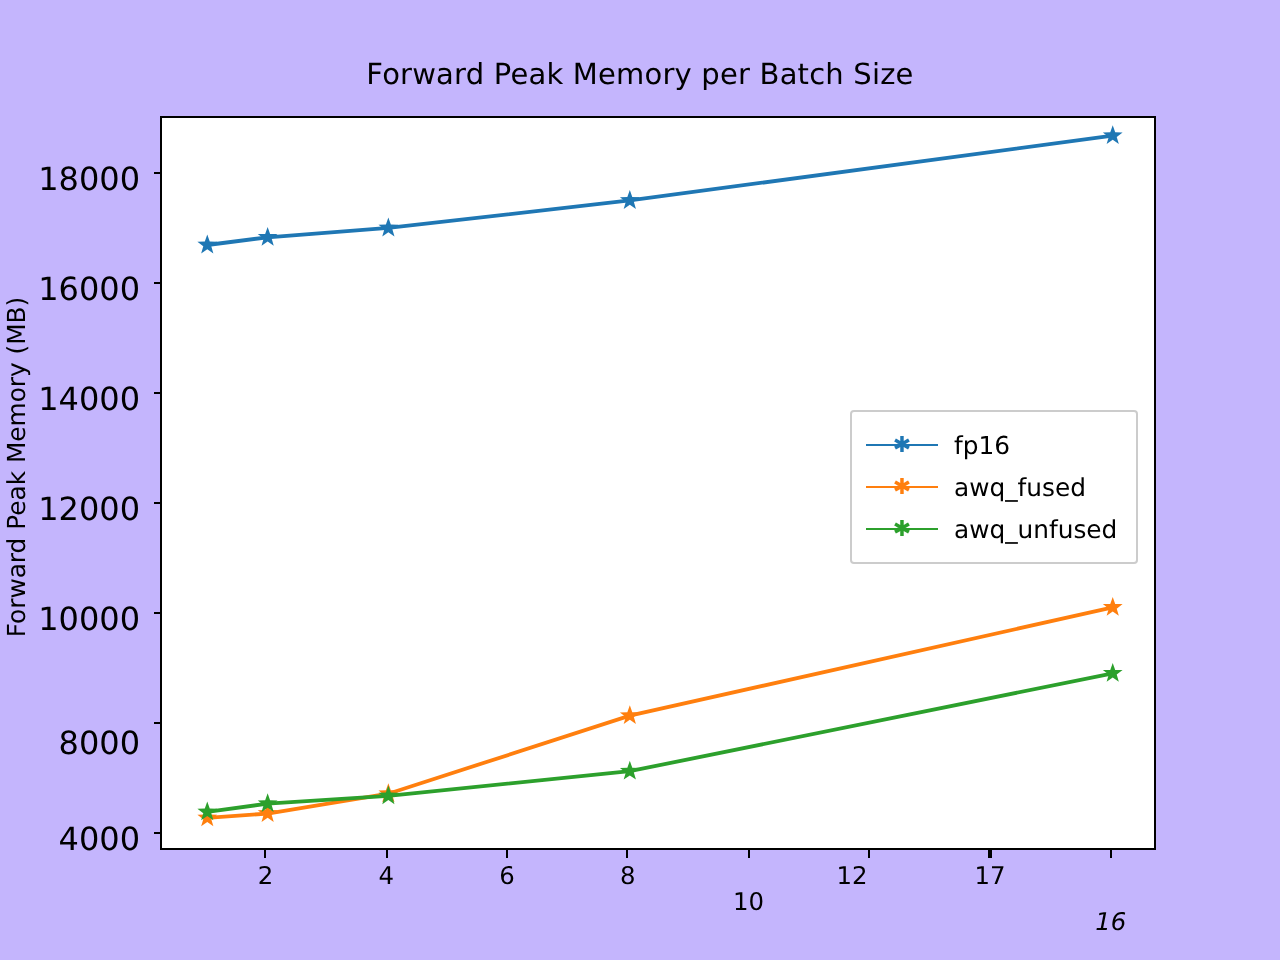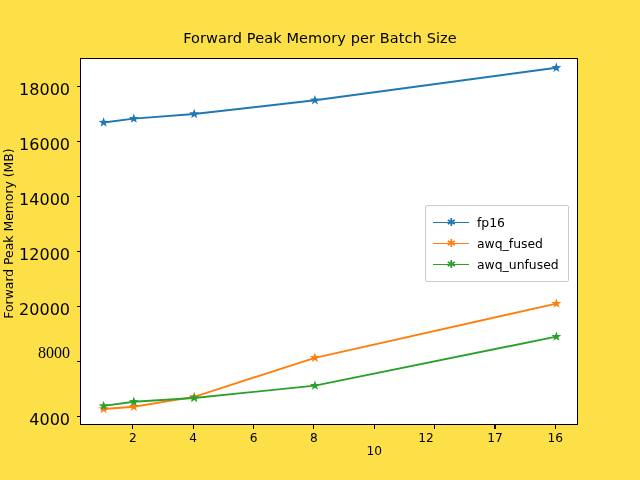--- a/index.html
+++ b/index.html
@@ -11,21 +11,21 @@
     width: 640px;
     height: 480px;
     font-family: "DejaVu Sans", sans-serif;
     color: #000000;
     overflow: hidden;
   }
   #figure {
     position: relative;
     width: 640px;
     height: 480px;
-    background: #fde047;
+    background: #c4b5fd;
   }
   
   #chart-title {
     position: absolute;
     left: 0;
     top: 30px;
     width: 640px;
     text-align: center;
     font-size: 14.5px;
     color: #000000;
@@ -147,23 +147,23 @@
 <div id="figure">
 
   <div id="chart-title">Forward Peak Memory per Batch Size</div>
 
   <div id="ylabel">Forward Peak Memory (MB)</div>
 
   <div class="ytick-wrap" id="tick-layer">
       <div class="tick-mark" style="left: 76.5px; top: 416.153px; width: 3.5px; height: 1.2px;"></div>
       <div class="ytick-label-pos" style="left: 2px; top: 409.753px;">4000</div>
       <div class="tick-mark" style="left: 76.5px; top: 361.172px; width: 3.5px; height: 1.2px;"></div>
-      <div class="ytick-label-pos" style="left: 2px; top: 344px; font-family: Liberation Serif, serif;">8000</div>
+      <div class="ytick-label-pos" style="left: 2px; top: 362px;">8000</div>
       <div class="tick-mark" style="left: 76.5px; top: 306.19px; width: 3.5px; height: 1.2px;"></div>
-      <div class="ytick-label-pos" style="left: 2px; top: 299.79px;">20000</div>
+      <div class="ytick-label-pos" style="left: 2px; top: 299.79px;">10000</div>
       <div class="tick-mark" style="left: 76.5px; top: 251.209px; width: 3.5px; height: 1.2px;"></div>
       <div class="ytick-label-pos" style="left: 2px; top: 244.809px;">12000</div>
       <div class="tick-mark" style="left: 76.5px; top: 196.228px; width: 3.5px; height: 1.2px;"></div>
       <div class="ytick-label-pos" style="left: 2px; top: 189.828px;">14000</div>
       <div class="tick-mark" style="left: 76.5px; top: 141.246px; width: 3.5px; height: 1.2px;"></div>
       <div class="ytick-label-pos" style="left: 2px; top: 134.846px;">16000</div>
       <div class="tick-mark" style="left: 76.5px; top: 86.2652px; width: 3.5px; height: 1.2px;"></div>
       <div class="ytick-label-pos" style="left: 2px; top: 79.8652px;">18000</div>
       <div class="tick-mark" style="left: 132.218px; top: 425px; width: 1.2px; height: 3.5px;"></div>
       <div class="xtick-label-pos" style="left: 112.818px; top: 431px;">2</div>
@@ -173,21 +173,21 @@
       <div class="xtick-label-pos" style="left: 233.545px; top: 431px;">6</div>
       <div class="tick-mark" style="left: 313.309px; top: 425px; width: 1.2px; height: 3.5px;"></div>
       <div class="xtick-label-pos" style="left: 293.909px; top: 431px;">8</div>
       <div class="tick-mark" style="left: 373.673px; top: 425px; width: 1.2px; height: 3.5px;"></div>
       <div class="xtick-label-pos" style="left: 354.273px; top: 444px;">10</div>
       <div class="tick-mark" style="left: 434.036px; top: 425px; width: 1.2px; height: 3.5px;"></div>
       <div class="xtick-label-pos" style="left: 406px; top: 431px;">12</div>
       <div class="tick-mark" style="left: 494.4px; top: 425px; width: 1.2px; height: 3.5px;"></div>
       <div class="xtick-label-pos" style="left: 475px; top: 431px;">17</div>
       <div class="tick-mark" style="left: 554.764px; top: 425px; width: 1.2px; height: 3.5px;"></div>
-      <div class="xtick-label-pos" style="left: 535.364px; top: 431px;">16</div>
+      <div class="xtick-label-pos" style="left: 535.364px; top: 454px; font-style: italic;">16</div>
     </div>
 
   <div id="plot-area">
     <svg id="plot-svg" viewBox="0 0 498 367" preserveAspectRatio="none">
         <polyline points="22.64,63.50 52.82,59.65 113.18,54.98 233.91,41.24 475.36,8.80" fill="none" stroke="#1f77b4" stroke-width="1.9"></polyline>
         <path d="M22.64,58.30L23.87,61.80L27.58,61.90L24.63,64.15L25.69,67.71L22.64,65.60L19.58,67.71L20.64,64.15L17.69,61.90L21.40,61.80Z" fill="#1f77b4"></path>
         <path d="M52.82,54.45L54.05,57.96L57.76,58.05L54.82,60.30L55.87,63.86L52.82,61.75L49.76,63.86L50.82,60.30L47.87,58.05L51.58,57.96Z" fill="#1f77b4"></path>
         <path d="M113.18,49.78L114.42,53.28L118.13,53.37L115.18,55.63L116.24,59.19L113.18,57.08L110.13,59.19L111.18,55.63L108.24,53.37L111.95,53.28Z" fill="#1f77b4"></path>
         <path d="M233.91,36.04L235.14,39.54L238.85,39.63L235.91,41.88L236.97,45.44L233.91,43.34L230.85,45.44L231.91,41.88L228.96,39.63L232.67,39.54Z" fill="#1f77b4"></path>
         <path d="M475.36,3.60L476.60,7.10L480.31,7.19L477.36,9.45L478.42,13.00L475.36,10.90L472.31,13.00L473.37,9.45L470.42,7.19L474.13,7.10Z" fill="#1f77b4"></path>

